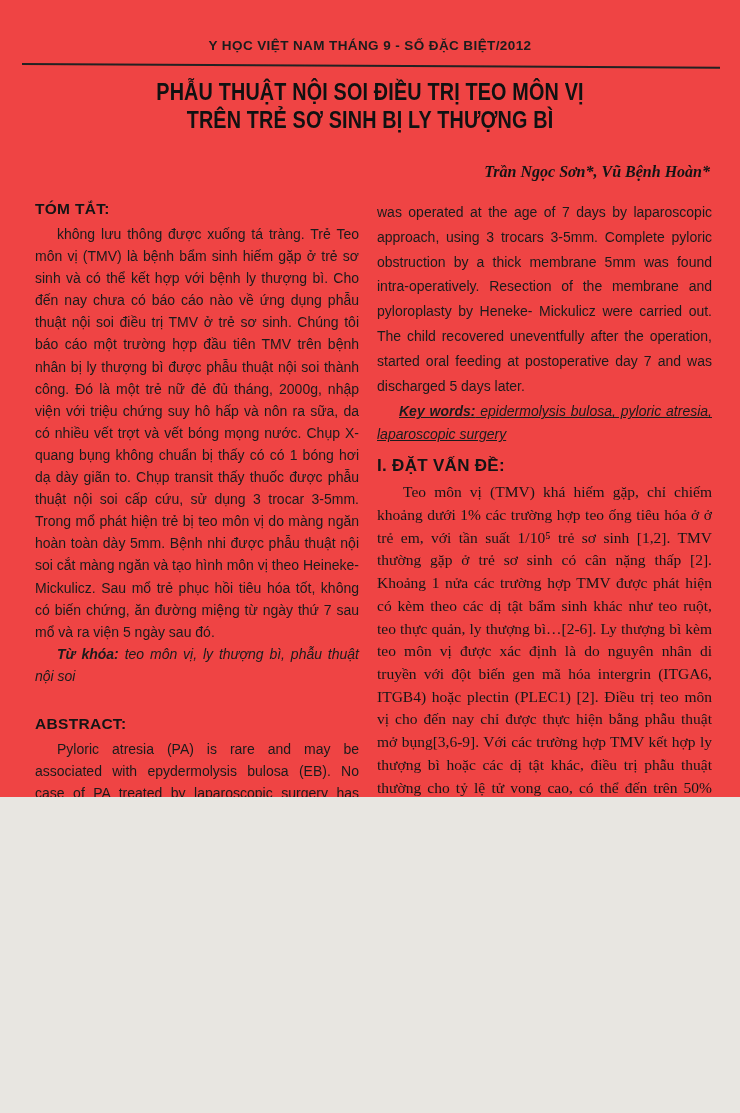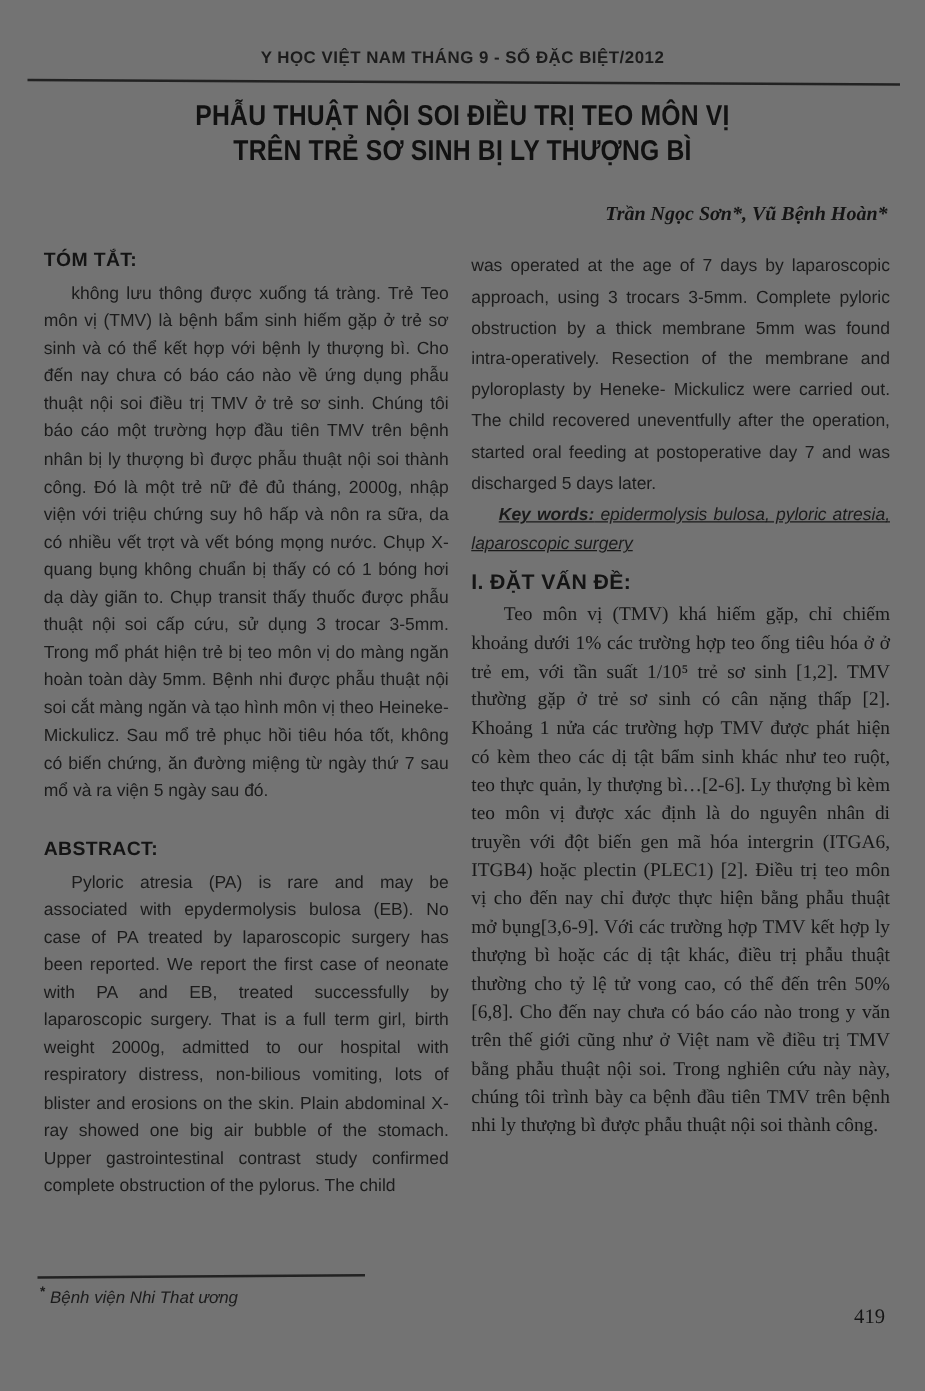--- a/index.html
+++ b/index.html
@@ -3,23 +3,23 @@
 <meta charset="utf-8">
 <style>
   html, body {
     margin: 0;
     padding: 0;
     background: #e8e6e1;
   }
   .page {
     position: relative;
     width: 740px;
-    height: 1113px;
+    height: 797px;
     margin: 0 auto;
-    background: #737373;
+    background: #ef4444;
     color: #161616;
     overflow: hidden;
     font-family: "Liberation Sans", sans-serif;
   }
   
   .journal-header {
     position: absolute;
     top: 38px;
     left: 0;
     width: 100%;
@@ -175,20 +175,21 @@
     <div>TRÊN TRẺ SƠ SINH BỊ LY THƯỢNG BÌ</div>
   </div>
 
   <div class="authors">Trần Ngọc Sơn*, Vũ Bệnh Hoàn*</div>
 
   <div class="columns">
 
     <div class="col-left">
       <h3 class="sec-heading">TÓM TẮT:</h3>
       <p class="body-sans">không lưu thông được xuống tá tràng. Trẻ Teo môn vị (TMV) là bệnh bẩm sinh hiếm gặp ở trẻ sơ sinh và có thể kết hợp với bệnh ly thượng bì. Cho đến nay chưa có báo cáo nào về ứng dụng phẫu thuật nội soi điều trị TMV ở trẻ sơ sinh. Chúng tôi báo cáo một trường hợp đầu tiên TMV trên bệnh nhân bị ly thượng bì được phẫu thuật nội soi thành công. Đó là một trẻ nữ đẻ đủ tháng, 2000g, nhập viện với triệu chứng suy hô hấp và nôn ra sữa, da có nhiều vết trợt và vết bóng mọng nước. Chụp X-quang bụng không chuẩn bị thấy có có 1 bóng hơi dạ dày giãn to. Chụp transit thấy thuốc được phẫu thuật nội soi cấp cứu, sử dụng 3 trocar 3-5mm. Trong mổ phát hiện trẻ bị teo môn vị do màng ngăn hoàn toàn dày 5mm. Bệnh nhi được phẫu thuật nội soi cắt màng ngăn và tạo hình môn vị theo Heineke-Mickulicz. Sau mổ trẻ phục hồi tiêu hóa tốt, không có biến chứng, ăn đường miệng từ ngày thứ 7 sau mổ và ra viện 5 ngày sau đó.</p>
+      <p class="kw-line"><span class="kw-label">Từ khóa:</span><span> teo môn vị, ly thượng bì, phẫu thuật nội soi</span></p>
 
       <h3 class="sec-heading abstract-h">ABSTRACT:</h3>
       <p class="body-sans">Pyloric atresia (PA) is rare and may be associated with epydermolysis bulosa (EB). No case of PA treated by laparoscopic surgery has been reported. We report the first case of neonate with PA and EB, treated successfully by laparoscopic surgery. That is a full term girl, birth weight 2000g, admitted to our hospital with respiratory distress, non-bilious vomiting, lots of blister and erosions on the skin. Plain abdominal X-ray showed one big air bubble of the stomach. Upper gastrointestinal contrast study confirmed complete obstruction of the pylorus. The child</p>
     </div>
 
     <div class="col-right">
       <p class="abs-cont">was operated at the age of 7 days by laparoscopic approach, using 3 trocars 3-5mm. Complete pyloric obstruction by a thick membrane 5mm was found intra-operatively. Resection of the membrane and pyloroplasty by Heneke- Mickulicz were carried out. The child recovered uneventfully after the operation, started oral feeding at postoperative day 7 and was discharged 5 days later.</p>
       <p class="kw-line en"><span class="kw-label">Key words:</span><span> epidermolysis bulosa, pyloric atresia, laparoscopic surgery</span></p>
 
       <h3 class="sec-heading intro-h">I. ĐẶT VẤN ĐỀ:</h3>

